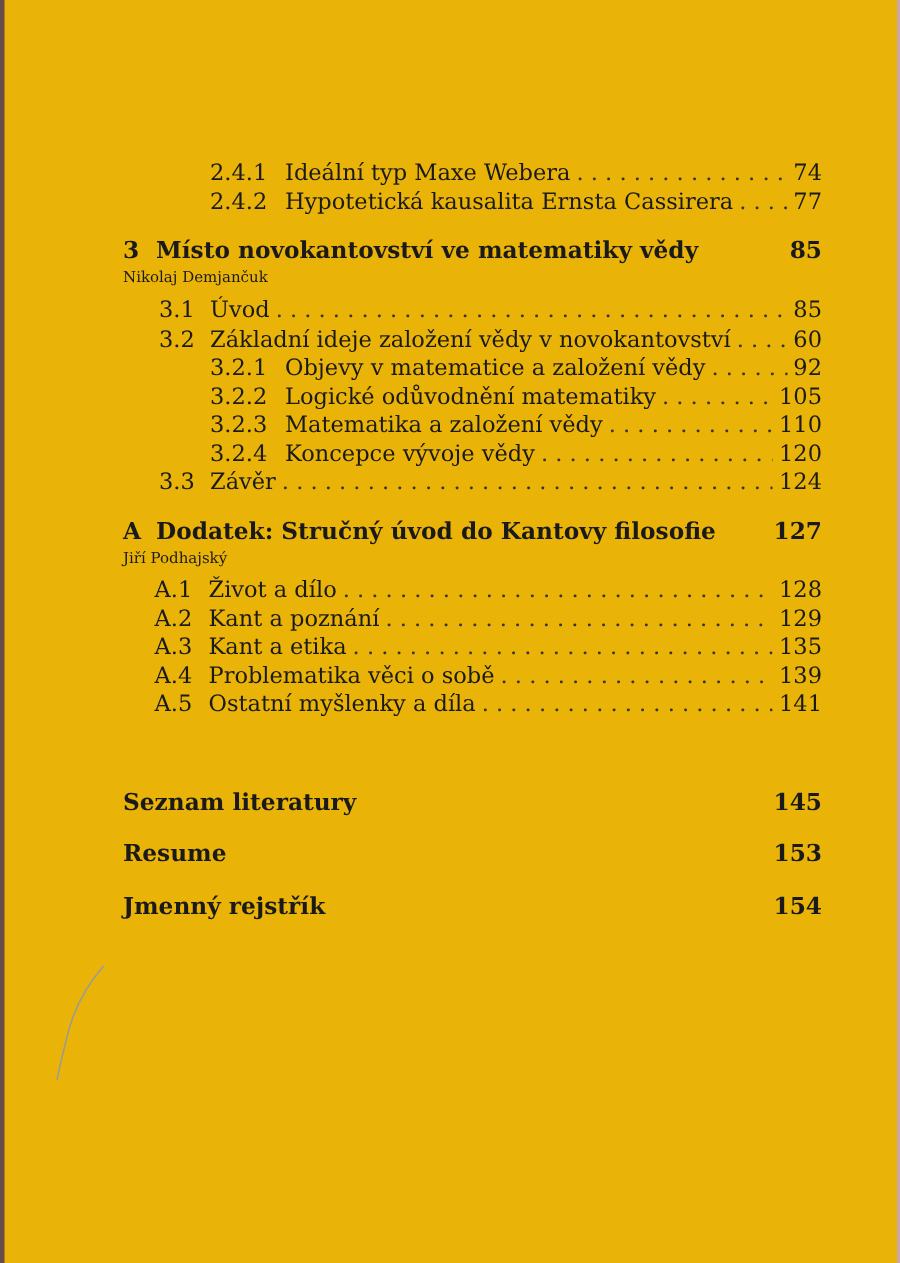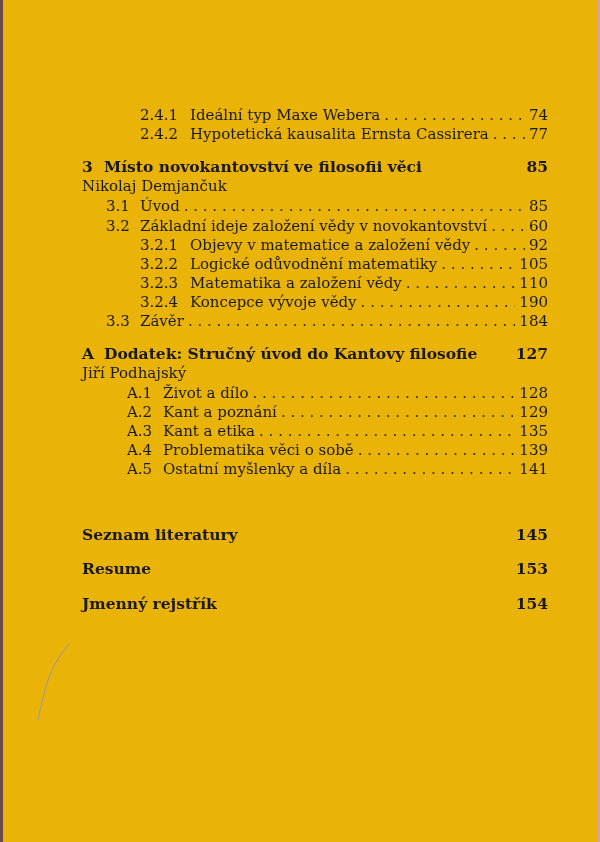--- a/index.html
+++ b/index.html
@@ -21,30 +21,30 @@
       flex: 1; overflow: hidden; margin: 0 4px; color: #333; letter-spacing: 5.2px;
       font-size: 15px;
     }
     .leader::before {
       content: ". . . . . . . . . . . . . . . . . . . . . . . . . . . . . . . . . . . . . . . . . . . . . . . . . . . . . . . . . . . . . . .";
       letter-spacing: 0;
     }
     .page-num { text-align: left; }
     .chapter { font-weight: bold; font-size: 15.5px; }
     .chapter .gap { flex: 1; }
-    .author { position: absolute; font-size: 15px; line-height: 18px; white-space: nowrap; }
+    .author { position: absolute; font-size: 10px; line-height: 18px; white-space: nowrap; }
 
     
     .lvl3 { left: 137px; width: 408px; }
     .lvl3 .num { width: 50px; }
     
     .lvl2 { left: 103px; width: 442px; }
     .lvl2 .num { width: 34px; }
     .lvlA { left: 100px; width: 445px; }
-    .lvlA .num { width: 36px; margin-left: 24px; }
+    .lvlA .num { width: 36px; }
     .lvl1 { left: 79px; width: 466px; }
     .lvl1 .num { width: 22px; }
   </style>
 </head>
 <body>
 
 <div class="page">
 
   <div class="row lvl3" style="top:106px">
     <span class="num">2.4.1</span>
@@ -54,21 +54,21 @@
   </div>
   <div class="row lvl3" style="top:125px">
     <span class="num">2.4.2</span>
     <span class="title">Hypotetická kausalita Ernsta Cassirera</span>
     <span class="leader"></span>
     <span class="page-num">77</span>
   </div>
 
   <div class="row lvl1 chapter" style="top:158px">
     <span class="num">3</span>
-    <span class="title">Místo novokantovství ve filosofii věci</span>
+    <span class="title">Místo novokantovství ve matematiky vědy</span>
     <span class="gap"></span>
     <span class="page-num">85</span>
   </div>
   <div class="author" style="left:79px; top:177px">Nikolaj Demjančuk</div>
 
   <div class="row lvl2" style="top:197px">
     <span class="num">3.1</span>
     <span class="title">Úvod</span>
     <span class="leader"></span>
     <span class="page-num">85</span>
@@ -94,27 +94,27 @@
   <div class="row lvl3" style="top:274px">
     <span class="num">3.2.3</span>
     <span class="title">Matematika a založení vědy</span>
     <span class="leader"></span>
     <span class="page-num">110</span>
   </div>
   <div class="row lvl3" style="top:293px">
     <span class="num">3.2.4</span>
     <span class="title">Koncepce vývoje vědy</span>
     <span class="leader"></span>
-    <span class="page-num">190</span>
+    <span class="page-num">120</span>
   </div>
   <div class="row lvl2" style="top:312px">
     <span class="num">3.3</span>
     <span class="title">Závěr</span>
     <span class="leader"></span>
-    <span class="page-num">184</span>
+    <span class="page-num">124</span>
   </div>
 
   <div class="row lvl1 chapter" style="top:345px">
     <span class="num">A</span>
     <span class="title">Dodatek: Stručný úvod do Kantovy filosofie</span>
     <span class="gap"></span>
     <span class="page-num">127</span>
   </div>
   <div class="author" style="left:79px; top:364px">Jiří Podhajský</div>
 

